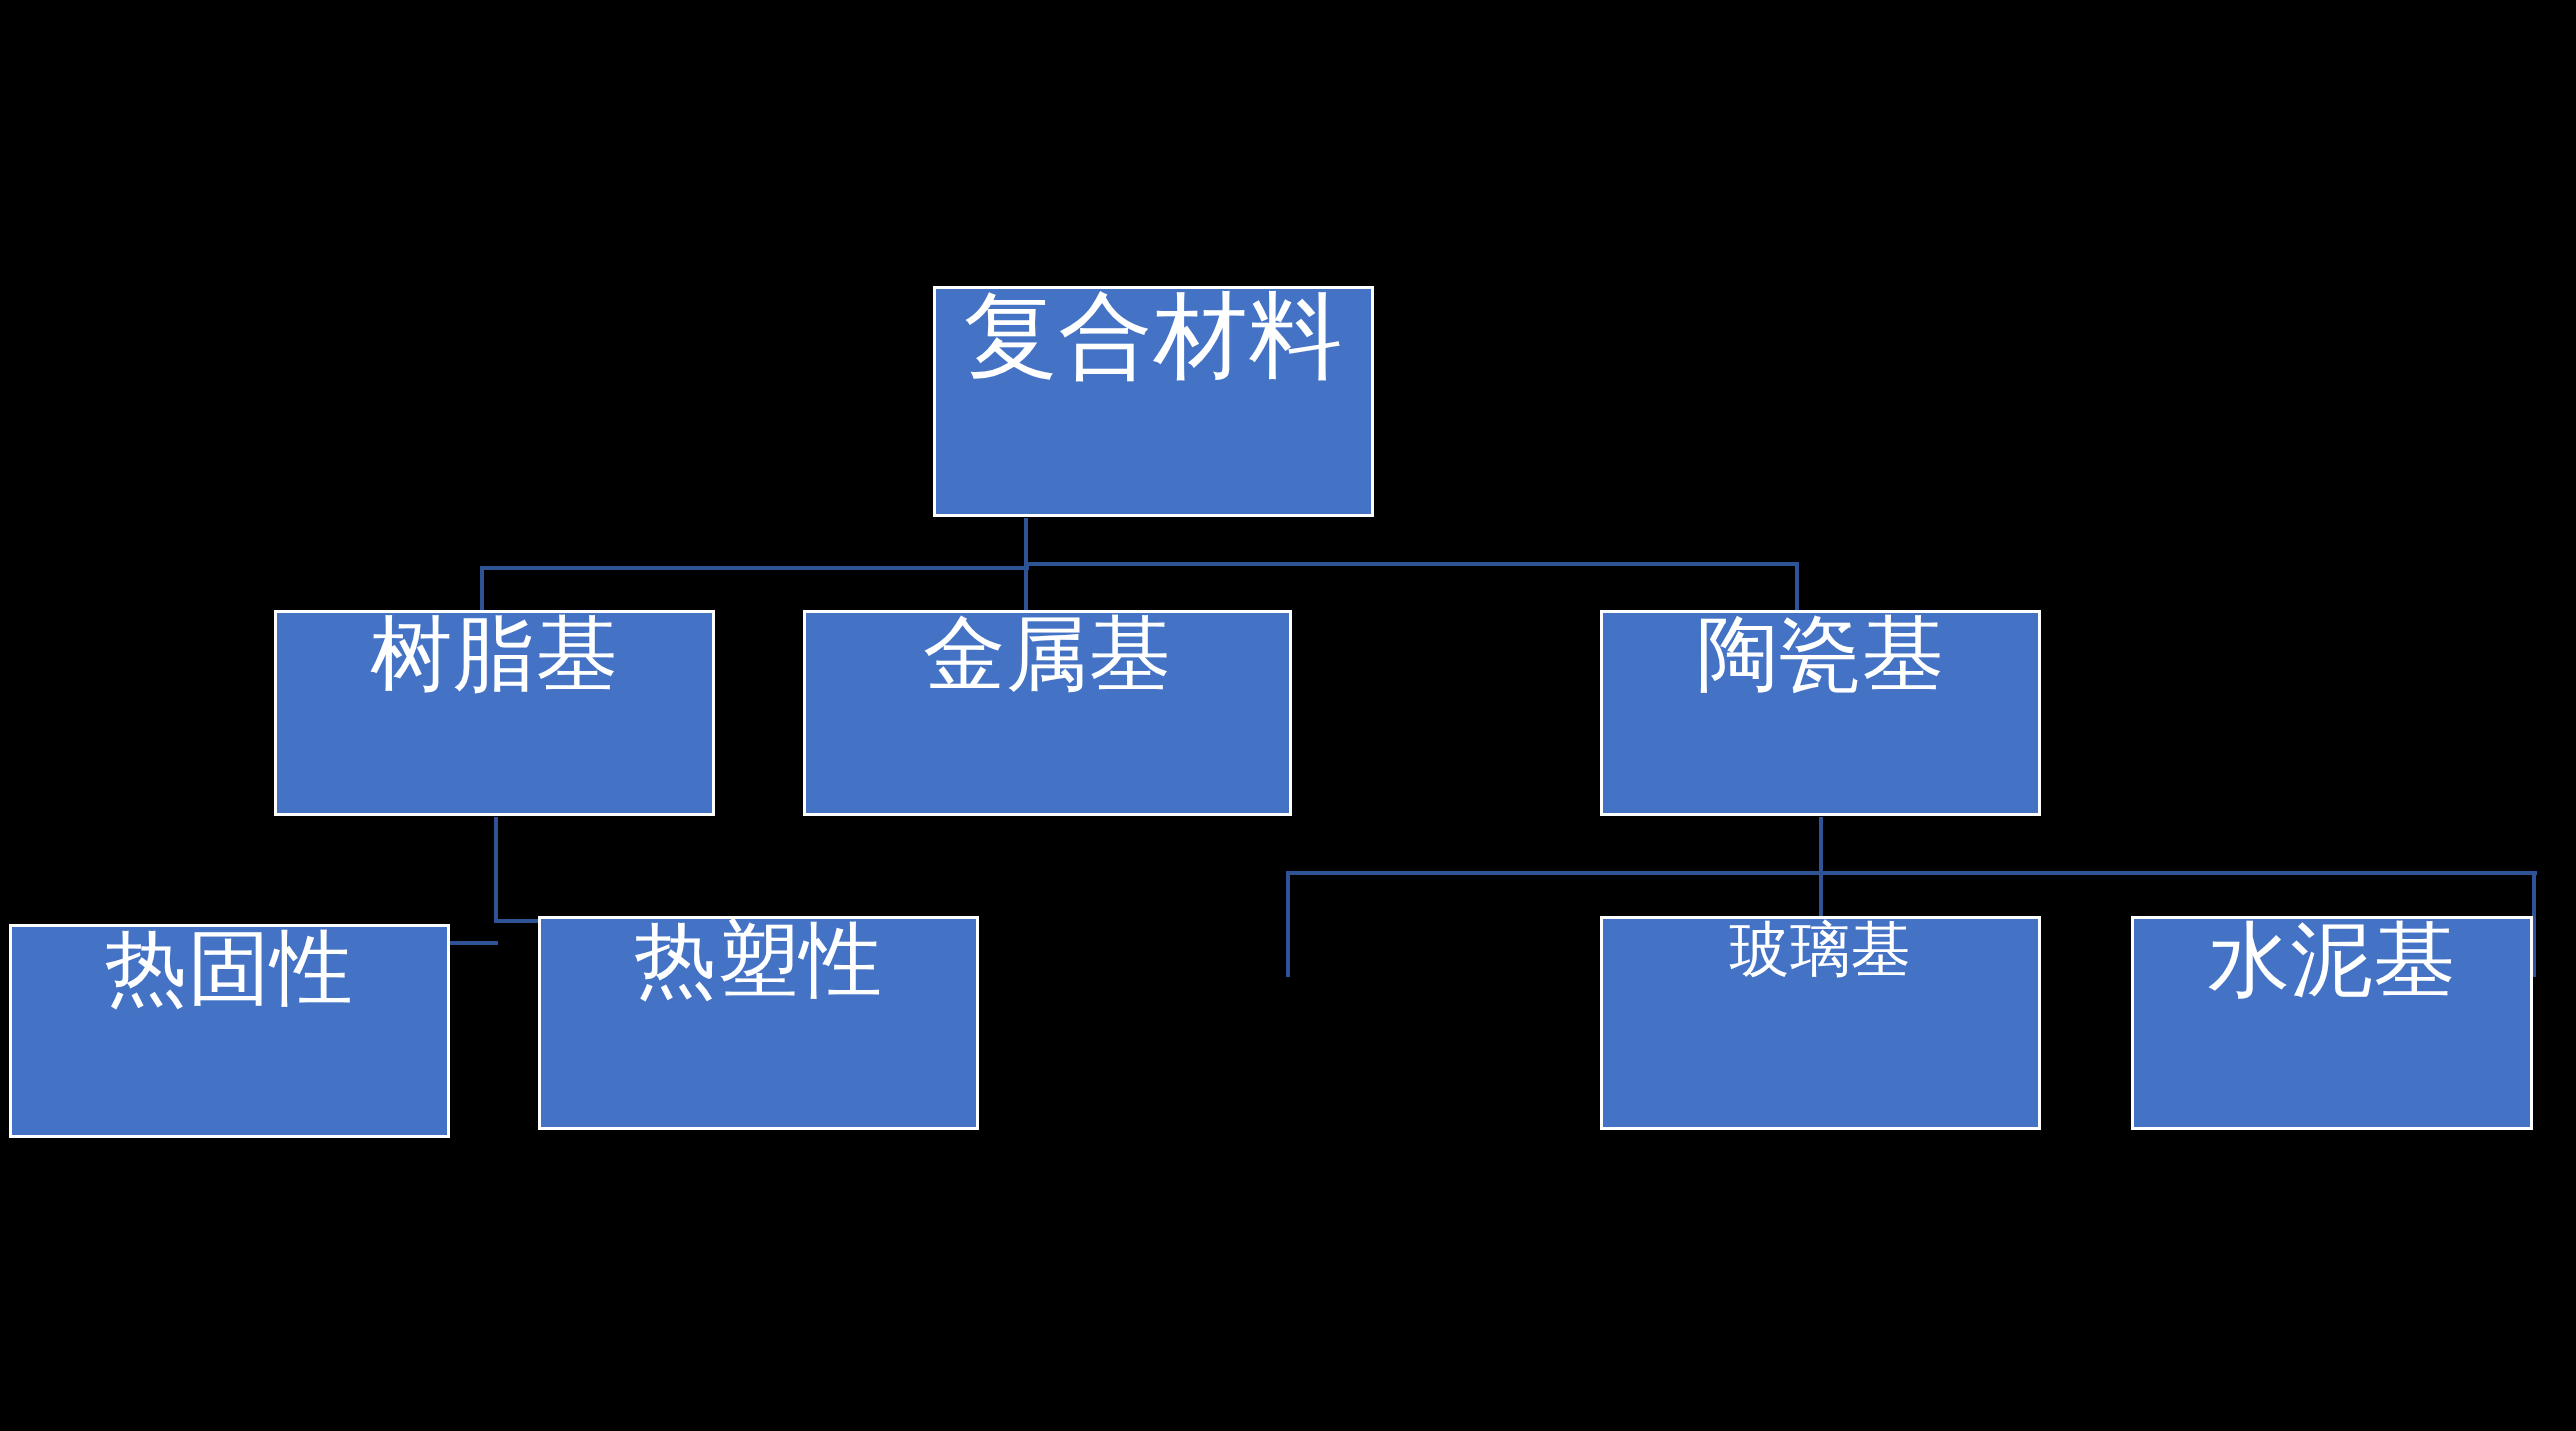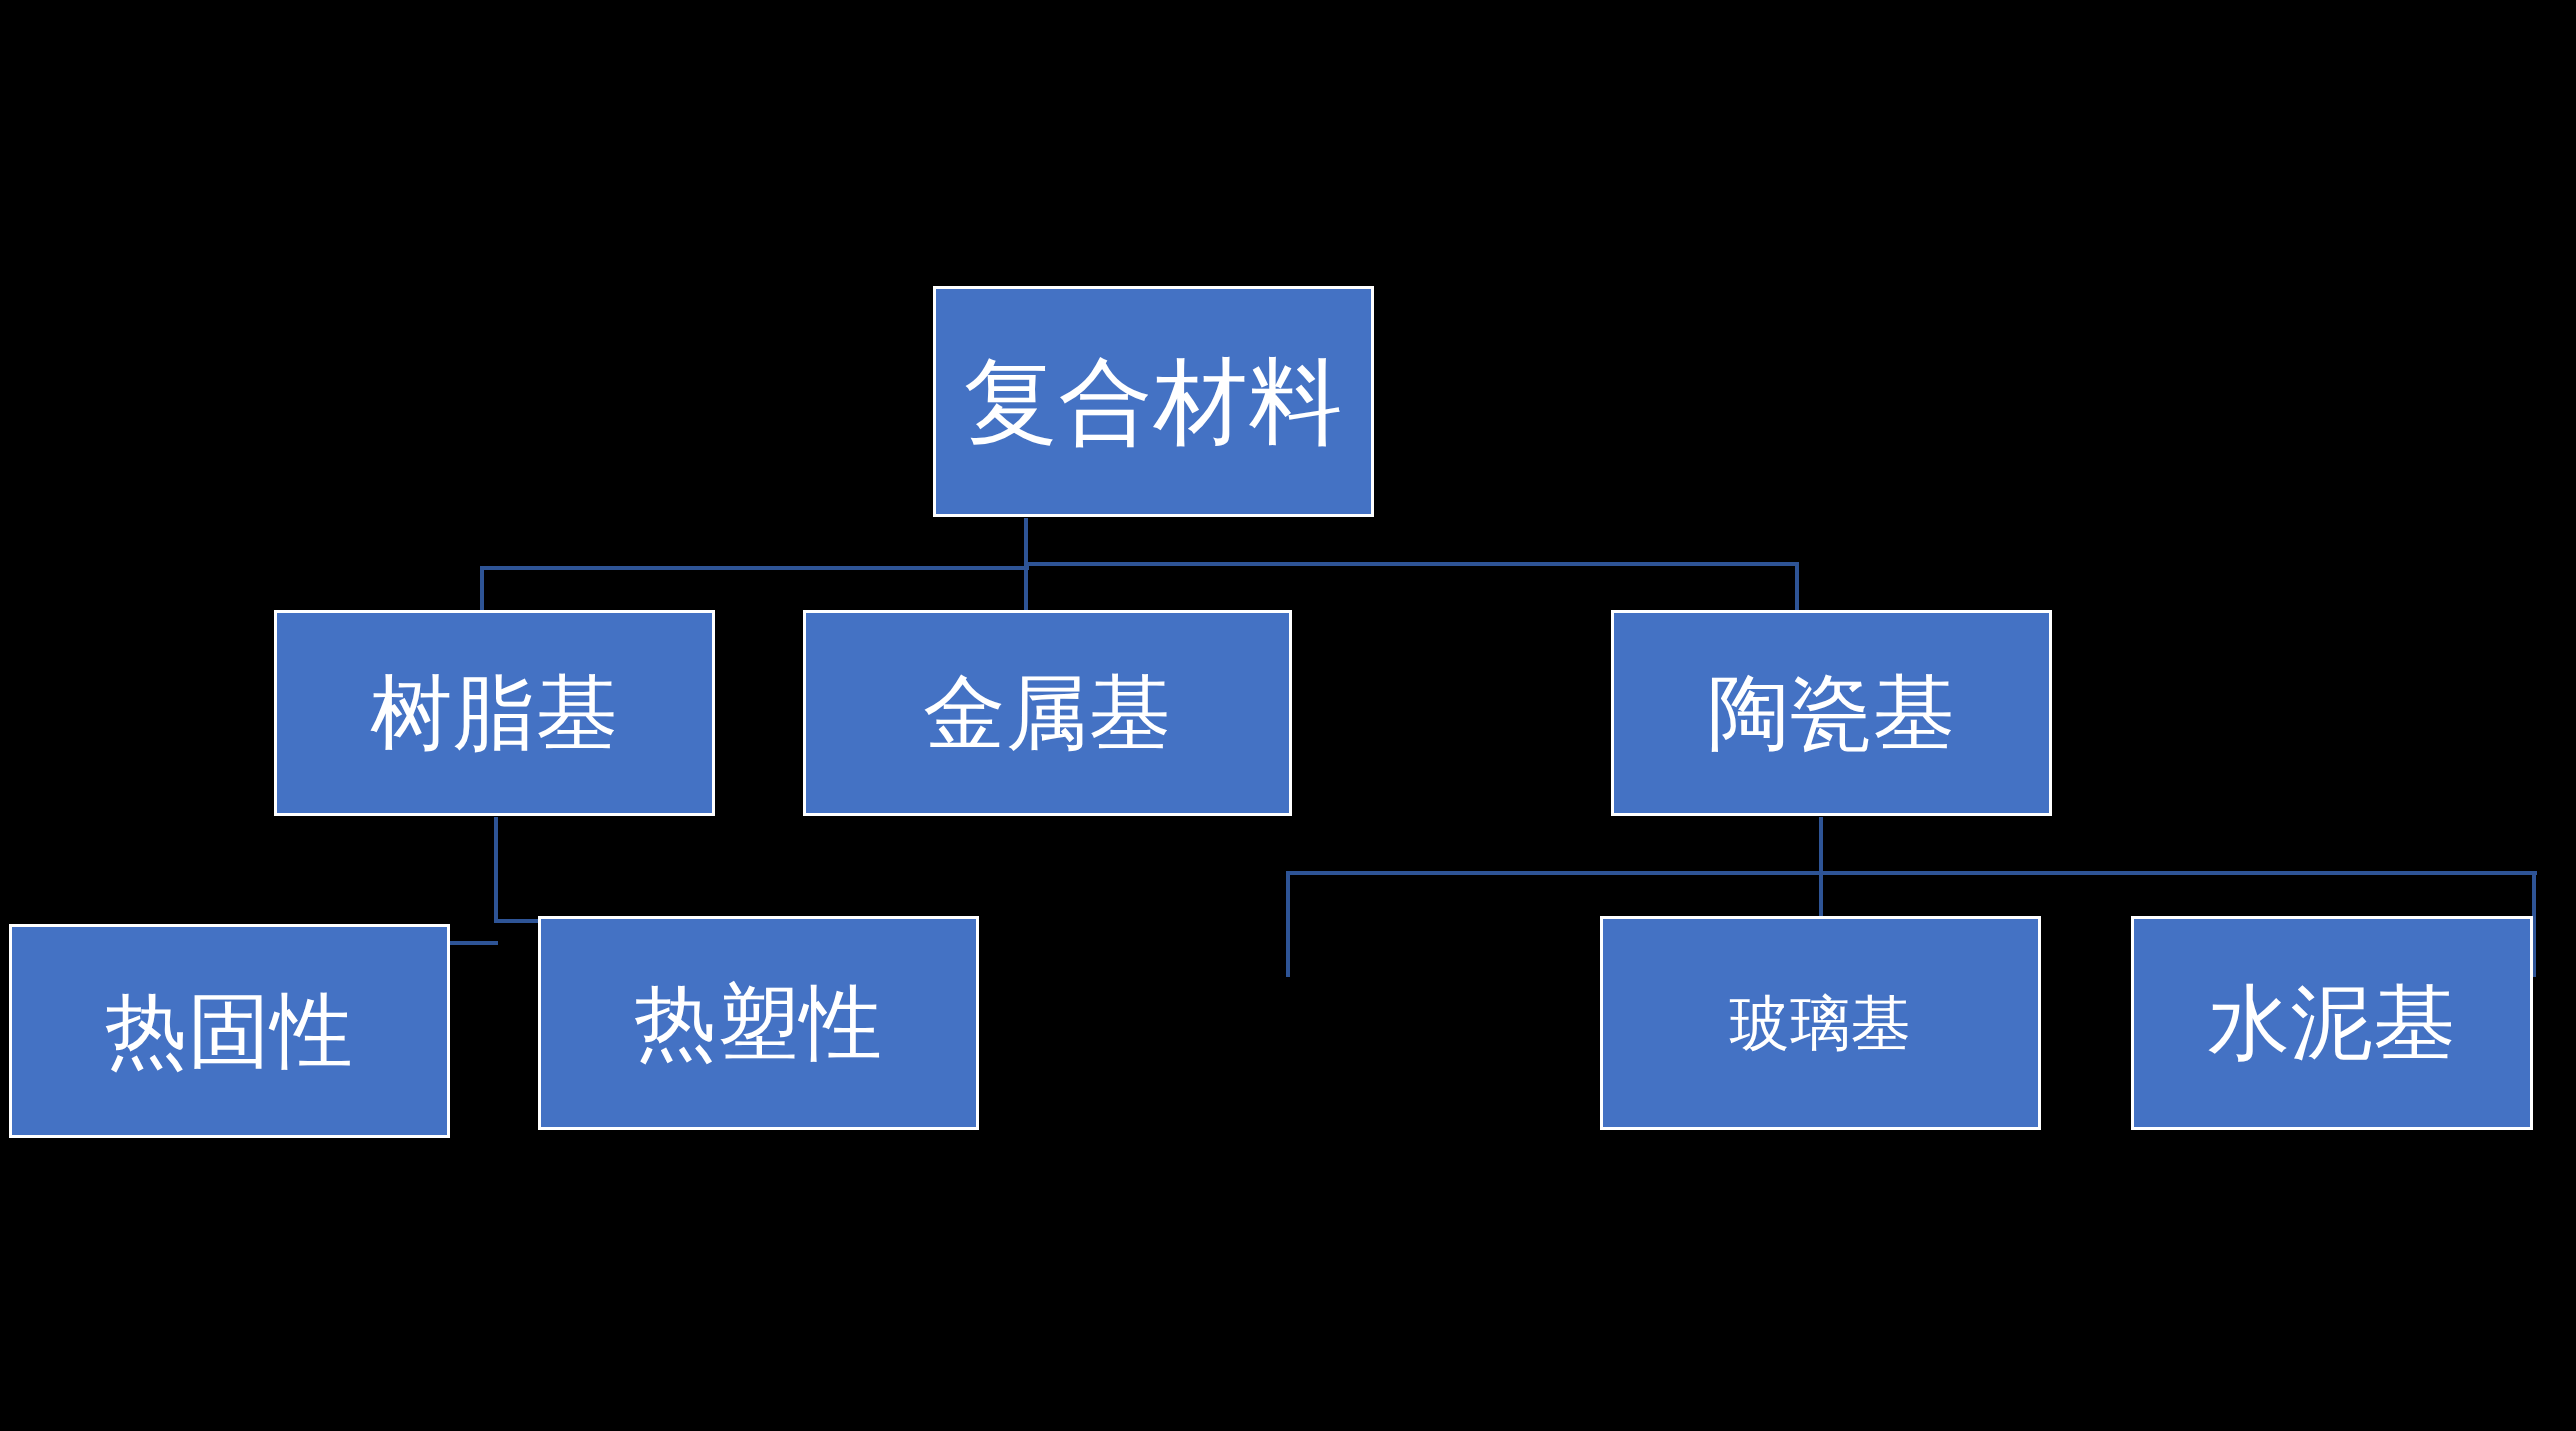--- a/index.html
+++ b/index.html
@@ -15,21 +15,20 @@
     background: #000000;
     overflow: hidden;
     font-family: "DejaVu Sans", "Liberation Sans", sans-serif;
   }
   .node {
     position: absolute;
     box-sizing: border-box;
     background: #4472C4;
     border: 3.7px solid #FFFFFF;
     display: flex;
-    align-items: center;
     justify-content: center;
     color: #FFFFFF;
     line-height: 1;
     white-space: nowrap;
     user-select: none;
   }
   .node-label {
     color: #FFFFFF;
     font-weight: 400;
     letter-spacing: 0.01em;
@@ -80,21 +79,21 @@
   </div>
 
   <div class="node" style="left:274px; top:610px; width:441px; height:206px; font-size:82px;">
     <span class="node-label">树脂基</span>
   </div>
 
   <div class="node" style="left:803px; top:610px; width:489px; height:206px; font-size:82px;">
     <span class="node-label">金属基</span>
   </div>
 
-  <div class="node" style="left:1600px; top:610px; width:441px; height:206px; font-size:82px;margin-left:11px;">
+  <div class="node" style="left:1600px; top:610px; width:441px; height:206px; font-size:82px;">
     <span class="node-label">陶瓷基</span>
   </div>
 
   <div class="node" style="left:8.8px; top:924px; width:441px; height:214px; font-size:82px;">
     <span class="node-label">热固性</span>
   </div>
 
   <div class="node" style="left:538px; top:916px; width:441px; height:214px; font-size:82px;">
     <span class="node-label">热塑性</span>
   </div>

